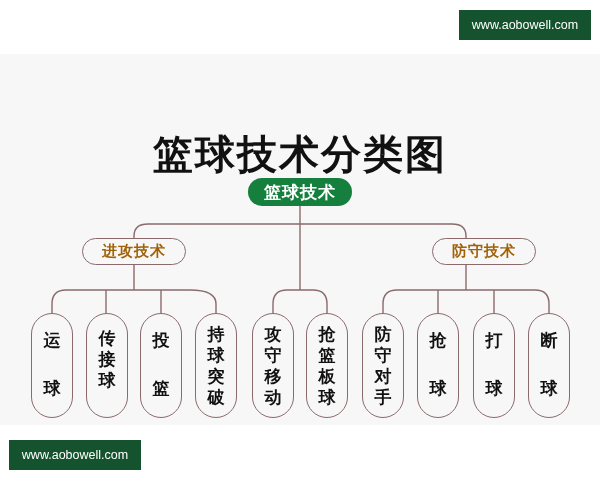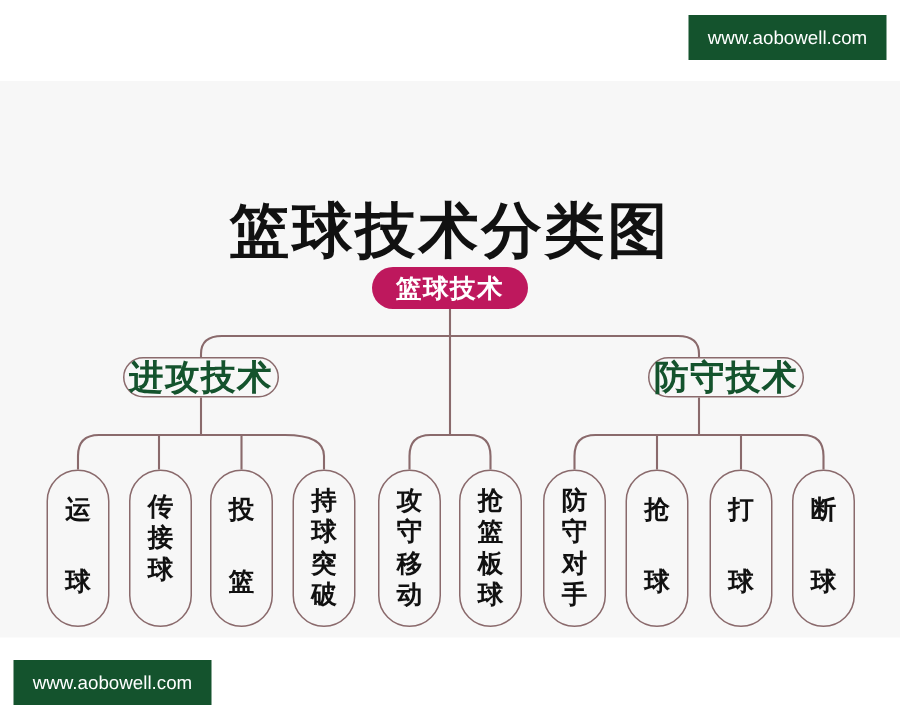--- a/index.html
+++ b/index.html
@@ -8,25 +8,25 @@
   .watermark { position: absolute; background: #14532d; color: #ffffff;
                font-family: "Liberation Sans", "DejaVu Sans", sans-serif; font-size: 12.5px;
                display: flex; align-items: center; justify-content: center; }
   #wm-top { left: 459px; top: 10px; width: 132px; height: 30px; }
   #wm-bottom { left: 9px; top: 440px; width: 132px; height: 30px; }
   .panel { position: absolute; left: 0; top: 54px; width: 600px; height: 371px; background: #f7f7f7; }
   .title { position: absolute; left: 0; top: 93px; width: 600px; text-align: center;
            font-size: 40px; font-weight: bold; color: #111; letter-spacing: 2px; line-height: 52px; margin-top: 35px; }
   svg.lines { position: absolute; left: 0; top: 0; width: 600px; height: 480px; }
   .root { position: absolute; left: 248px; top: 178px; width: 104px; height: 28px; border-radius: 14px;
-          background: #be185d; color: #fff; font-weight: bold; font-size: 17px;
+          background: #15803d; color: #fff; font-weight: bold; font-size: 17px;
           display: flex; align-items: center; justify-content: center; letter-spacing: 1px; }
   .cat { position: absolute; top: 238px; width: 104px; height: 27px; border-radius: 14px;
-         border: 1.5px solid #8a6a6c; background: #f7f7f7; color: #14532d; font-weight: bold;
-         font-size: 23px; display: flex; align-items: center; justify-content: center; letter-spacing: 1px;
+         border: 1.5px solid #8a6a6c; background: #f7f7f7; color: #a16207; font-weight: bold;
+         font-size: 15px; display: flex; align-items: center; justify-content: center; letter-spacing: 1px;
          box-sizing: border-box; }
   #cat-offense { left: 82px; }
   #cat-defense { left: 432px; }
   .leaf { position: absolute; top: 313px; width: 42px; height: 105px; border-radius: 21px;
           border: 1.5px solid #8a6a6c; background: #f7f7f7; box-sizing: border-box;
           display: flex; flex-direction: column; align-items: center; color: #111;
           font-weight: bold; font-size: 17px; line-height: 21px; }
   .leaf.two { justify-content: space-between; padding: 16px 0 18px; }
   .leaf.three { justify-content: flex-start; padding-top: 14px; }
   .leaf.four { justify-content: center; }

